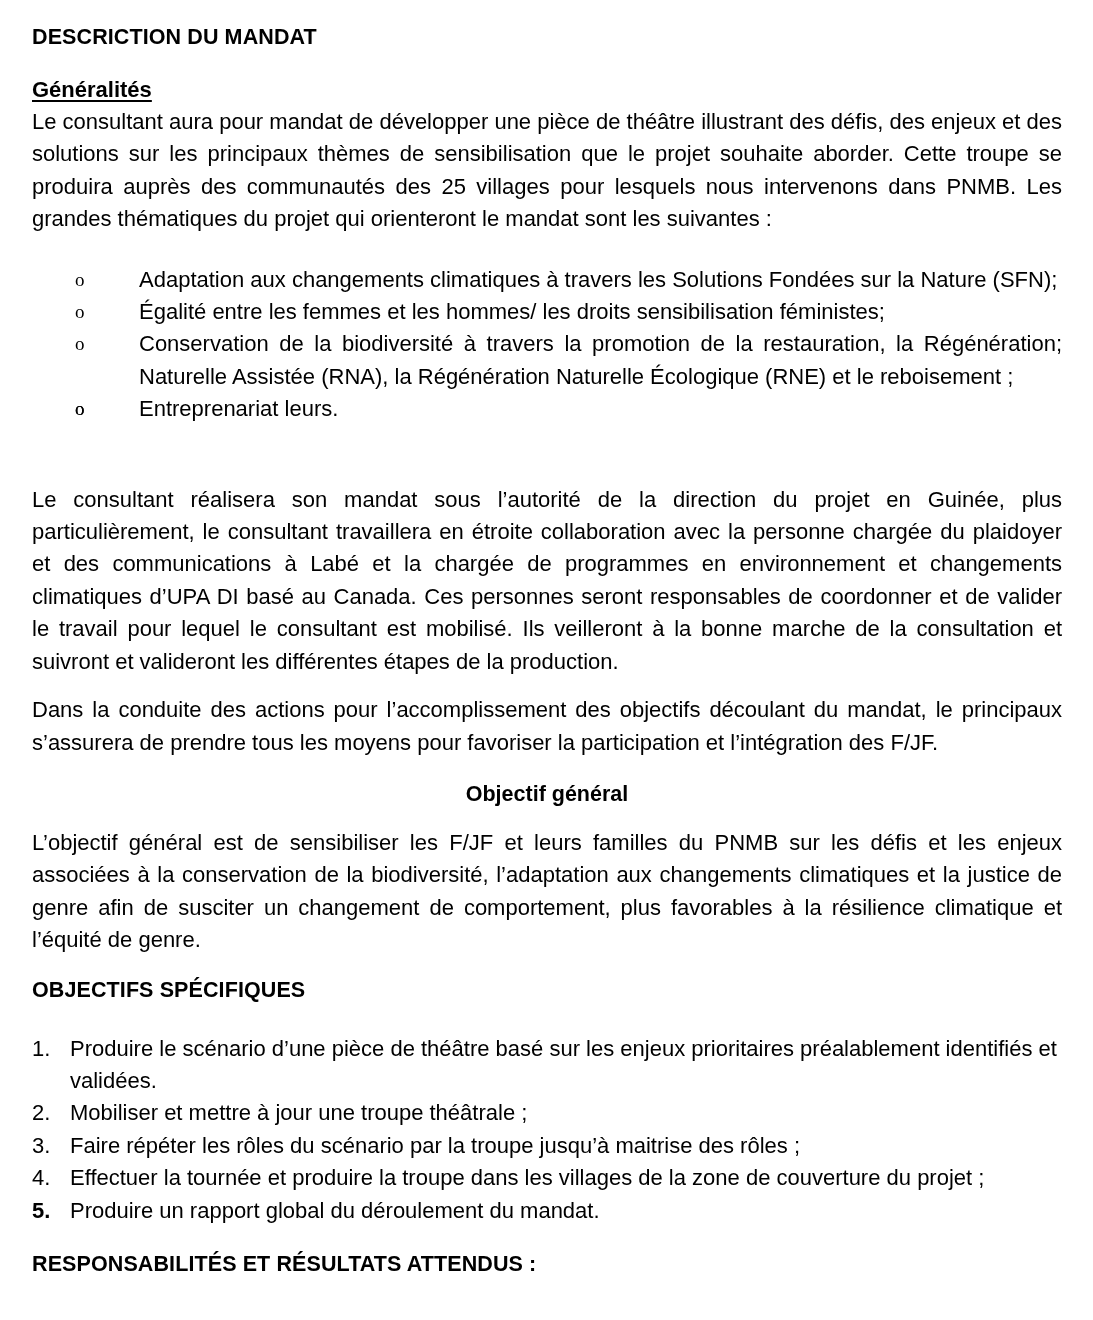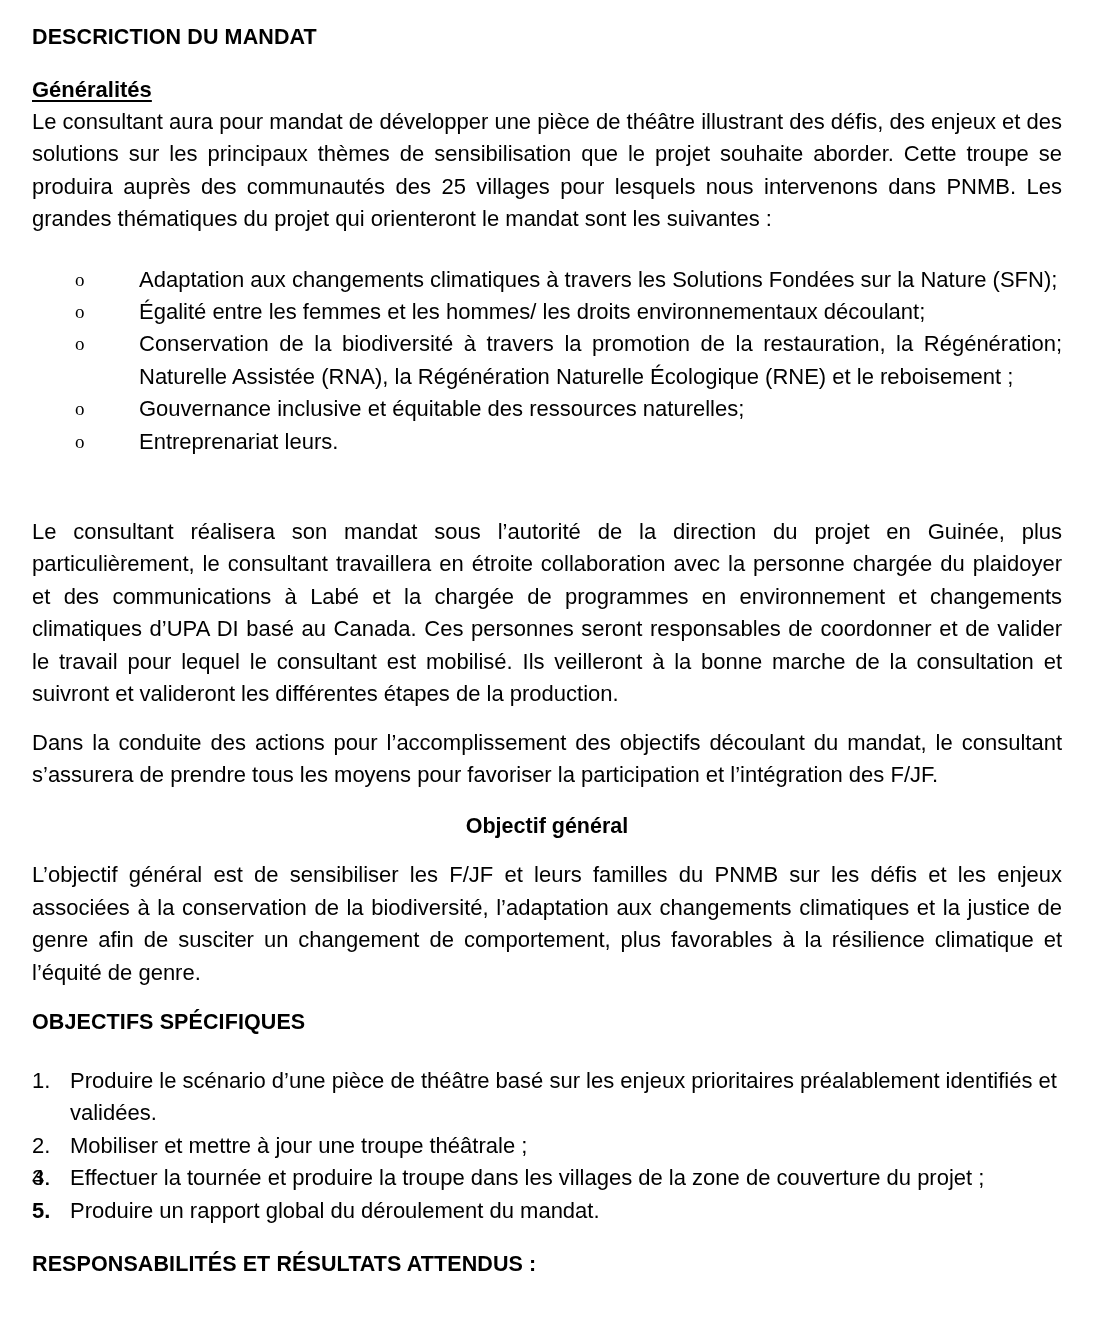--- a/index.html
+++ b/index.html
@@ -141,43 +141,42 @@
 
     <div class="sp-28"></div>
 
     <ul class="bullets">
       <li>
         <span class="marker">o</span>
         <span>Adaptation aux changements climatiques à travers les Solutions Fondées sur la Nature (SFN);</span>
       </li>
       <li>
         <span class="marker">o</span>
-        <span>Égalité entre les femmes et les hommes/ les droits environnementaux découlant;</span>
+        <span>Égalité entre les femmes et les hommes/ les droits sensibilisation féministes;</span>
       </li>
       <li>
         <span class="marker">o</span>
         <span>Conservation de la biodiversité à travers la promotion de la restauration, la Régénération; Naturelle Assistée (RNA), la Régénération Naturelle Écologique (RNE) et le reboisement ;</span>
       </li>
       <li>
         <span class="marker">o</span>
-        <span>Gouvernance inclusive et équitable des ressources naturelles;</span>
       </li>
       <li>
         <span class="marker">o</span>
         <span>Entreprenariat leurs.</span>
       </li>
     </ul>
 
     <div class="sp-58"></div>
 
     <p class="para">Le consultant réalisera son mandat sous l’autorité de la direction du projet en Guinée, plus particulièrement, le consultant travaillera en étroite collaboration avec la personne chargée du plaidoyer et des communications à Labé et la chargée de programmes en environnement et changements climatiques d’UPA DI basé au Canada. Ces personnes seront responsables de coordonner et de valider le travail pour lequel le consultant est mobilisé. Ils veilleront à la bonne marche de la consultation et suivront et valideront les différentes étapes de la production.</p>
 
     <div class="sp-16"></div>
 
-    <p class="para">Dans la conduite des actions pour l’accomplissement des objectifs découlant du mandat, le consultant s’assurera de prendre tous les moyens pour favoriser la participation et l’intégration des F/JF.</p>
+    <p class="para">Dans la conduite des actions pour l’accomplissement des objectifs découlant du mandat, le principaux s’assurera de prendre tous les moyens pour favoriser la participation et l’intégration des F/JF.</p>
 
     <div class="sp-20"></div>
 
     <div class="h-bold">Objectif général</div>
 
     <div class="sp-18"></div>
 
     <p class="para">L’objectif général est de sensibiliser les F/JF et leurs familles du PNMB sur les défis et les enjeux associées à la conservation de la biodiversité, l’adaptation aux changements climatiques et la justice de genre afin de susciter un changement de comportement, plus favorables à la résilience climatique et l’équité de genre.</p>
 
     <div class="sp-18"></div>
@@ -190,20 +189,21 @@
       <li>
         <span class="num">1.</span>
         <span>Produire le scénario d’une pièce de théâtre basé sur les enjeux prioritaires préalablement identifiés et validées.</span>
       </li>
       <li>
         <span class="num">2.</span>
         <span>Mobiliser et mettre à jour une troupe théâtrale ;</span>
       </li>
       <li>
         <span class="num">3.</span>
+        <span>Faire répéter les rôles du scénario par la troupe jusqu’à maitrise des rôles ;</span>
       </li>
       <li>
         <span class="num">4.</span>
         <span>Effectuer la tournée et produire la troupe dans les villages de la zone de couverture du projet ;</span>
       </li>
       <li>
         <span class="num bold">5.</span>
         <span>Produire un rapport global du déroulement du mandat.</span>
       </li>
     </ol>

